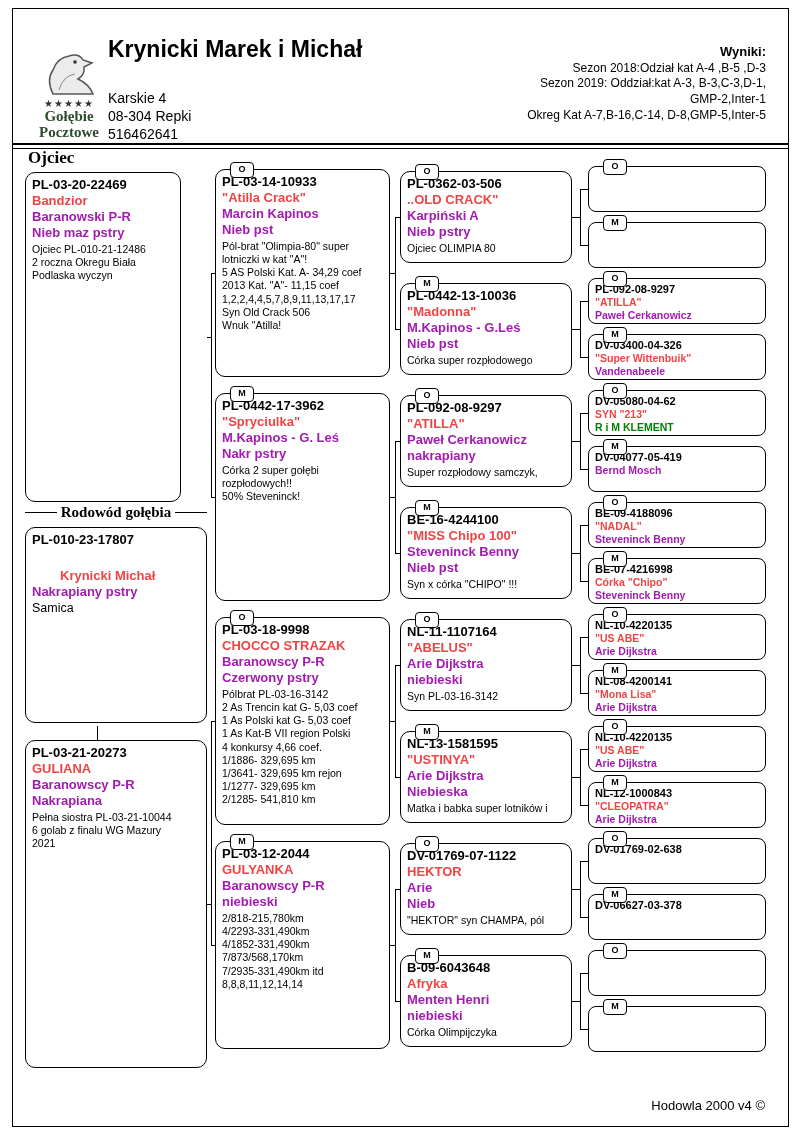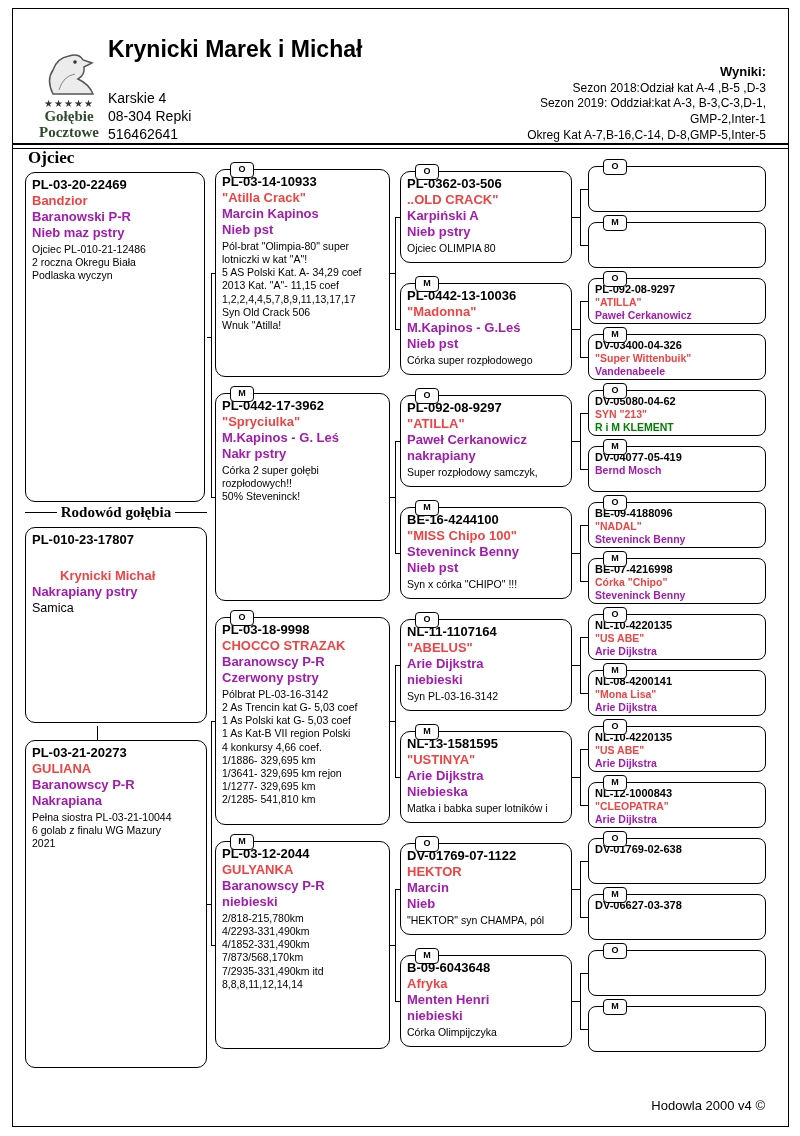--- a/index.html
+++ b/index.html
@@ -9,21 +9,21 @@
         border:1px solid #000;}
   .header-rule{position:absolute;left:12px;top:143px;width:776px;height:3px;
         border-top:2px solid #000;border-bottom:1px solid #000;}
   .logo-wrap{position:absolute;left:34px;top:50px;width:70px;text-align:center;}
   .logo-stars{font-size:10px;color:#333;letter-spacing:1px;margin-top:-2px;}
   .logo-name{font-family:"Liberation Serif", serif;font-weight:bold;
         color:#2e4b2e;font-size:15px;line-height:1.05;}
   .owner-title{position:absolute;left:108px;top:36px;font-size:23px;font-weight:bold;text-align:right;}
   .owner-address{position:absolute;left:108px;top:90px;font-size:14px;line-height:1.28;}
   .results{position:absolute;right:34px;top:44px;text-align:right;font-size:12px;line-height:1.3;}
-  .results .results-label{font-size:13px;font-weight:bold;margin-top:20px;}
+  .results .results-label{font-size:13px;font-weight:bold;}
   .sec-label{position:absolute;font-family:"Liberation Serif", serif;
         font-weight:bold;font-size:17px;}
   .ped-row{position:absolute;left:25px;top:504px;width:182px;display:flex;
         align-items:center;gap:4px;}
   .ped-row .rline{flex:1;border-top:1px solid #000;height:0;}
   .ped-row .ped-text{font-family:"Liberation Serif", serif;font-weight:bold;font-size:15px;white-space:nowrap;}
   .matka-label{position:absolute;left:50px;top:706px;width:54px;text-align:center;
         background:#fff;font-family:Liberation Serif, serif;font-weight:bold;font-size:17px;}
   .connectors{position:absolute;left:0;top:0;pointer-events:none;}
   .box{position:absolute;background:#fff;border:1px solid #000;border-radius:10px;
@@ -101,21 +101,21 @@
   </svg>
 
   <div class="sec-label" style="left:28px;top:148px;">Ojciec</div>
   <div class="ped-row">
     <div class="rline"></div>
     <div class="ped-text">Rodowód gołębia</div>
     <div class="rline"></div>
   </div>
   <div class="matka-label">Matka</div>
 
-  <div class="box" style="left:25px;top:172px;width:180px;height:330px;">
+  <div class="box" style="left:25px;top:172px;width:156px;height:330px;">
     <div class="ring">PL-03-20-22469</div>
     <div class="pname">Bandzior</div>
     <div class="breeder">Baranowski P-R</div>
     <div class="pcolor">Nieb maz pstry</div>
     <div class="desc">Ojciec PL-010-21-12486
 2 roczna Okregu Biała
 Podlaska wyczyn</div>
   </div>
 
   <div class="box subject" style="left:25px;top:527px;width:182px;height:196px;">
@@ -234,21 +234,21 @@
     <div class="ring">NL-13-1581595</div>
     <div class="pname">"USTINYA"</div>
     <div class="breeder">Arie Dijkstra</div>
     <div class="pcolor">Niebieska</div>
     <div class="desc">Matka i babka super lotników i</div>
   </div>
   <div class="box g3" style="top:843px;">
     <div class="marker">O</div>
     <div class="ring">DV-01769-07-1122</div>
     <div class="pname">HEKTOR</div>
-    <div class="breeder">Marcin</div>
+    <div class="breeder">Arie</div>
     <div class="pcolor">Nieb</div>
     <div class="desc">"HEKTOR" syn CHAMPA, pól</div>
   </div>
   <div class="box g3" style="top:955px;">
     <div class="marker">M</div>
     <div class="ring">B-09-6043648</div>
     <div class="pname">Afryka</div>
     <div class="breeder">Menten Henri</div>
     <div class="pcolor">niebieski</div>
     <div class="desc">Córka Olimpijczyka</div>

